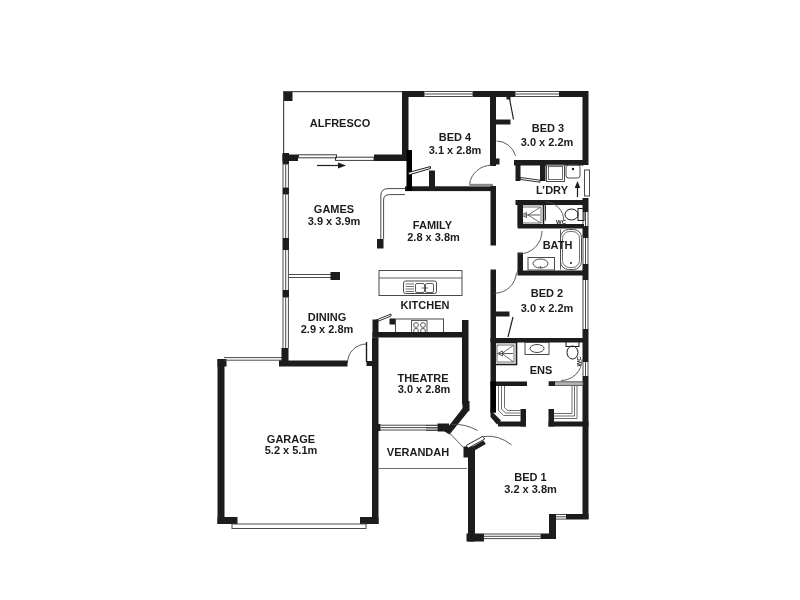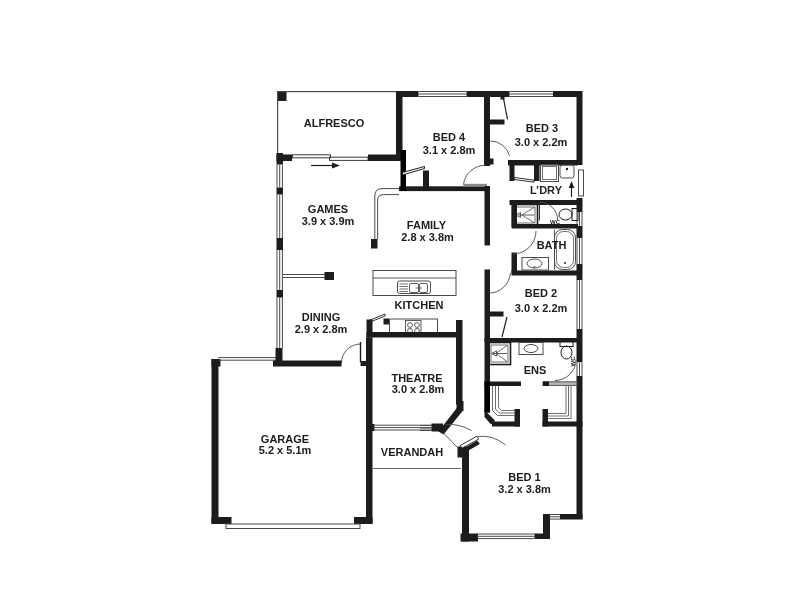--- a/index.html
+++ b/index.html
@@ -1,16 +1,16 @@
 <!DOCTYPE html>
 <html><head>
 <meta charset="utf-8">
 <style>
   html,body{margin:0;padding:0;background:#ffffff;}
-  .wrap{width:680px;height:600px;position:relative;background:#ffffff;filter:grayscale(1);}
+  .wrap{width:680px;height:600px;position:relative;background:#ffffff;filter:grayscale(1);margin-left:6px;}
   text{font-family:"Liberation Sans",sans-serif;font-weight:bold;fill:#1c1c1c;}
   .rm{font-size:11px;}
   .tiny{font-size:6px;}
 </style>
 </head>
 <body>
 <div class="wrap">
 <svg width="800" height="600" viewBox="0 0 800 600">
 <rect x="0" y="0" width="800" height="600" fill="#ffffff"></rect>
 

